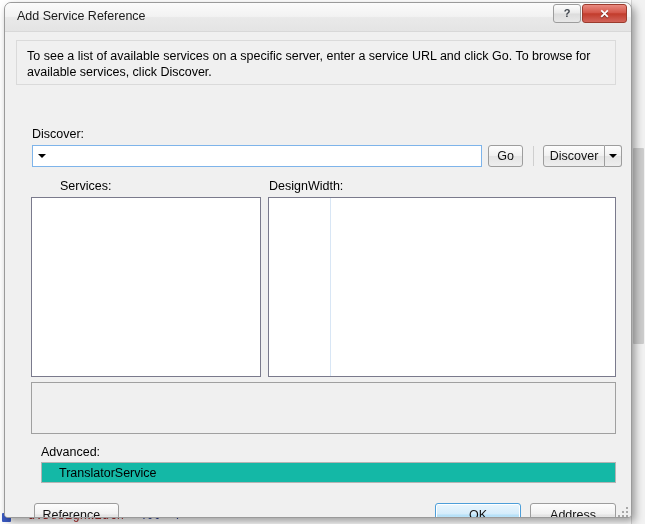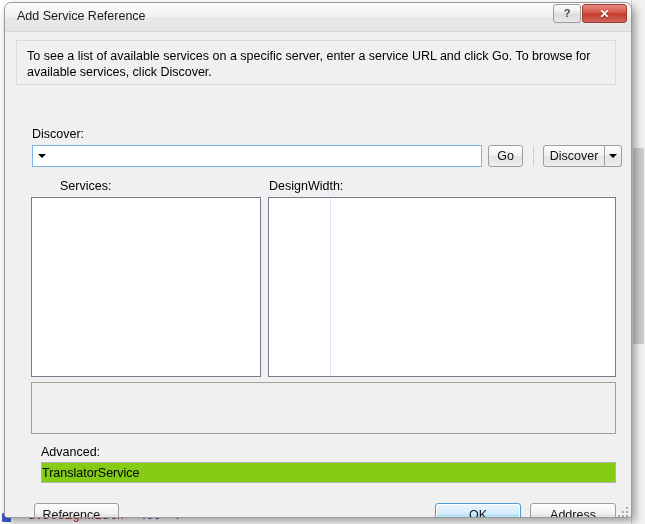--- a/index.html
+++ b/index.html
@@ -304,26 +304,26 @@
   }
 
   
   #namespace-label { left: 36px; top: 413px; }
   #namespace-input {
     position: absolute;
     left: 36px;
     top: 430px;
     width: 575px;
     height: 21px;
-    background: #84cc16;
+    background: #14b8a6;
     border: 1px solid #b4b4b4;
     box-sizing: border-box;
     display: flex;
     align-items: center;
-    padding-left: 0;
+    padding-left: 17px;
     font-size: 12.5px;
     color: #000;
   }
 
   
   #advanced-button {
     position: absolute;
     left: 29px;
     top: 471px;
     width: 85px;

